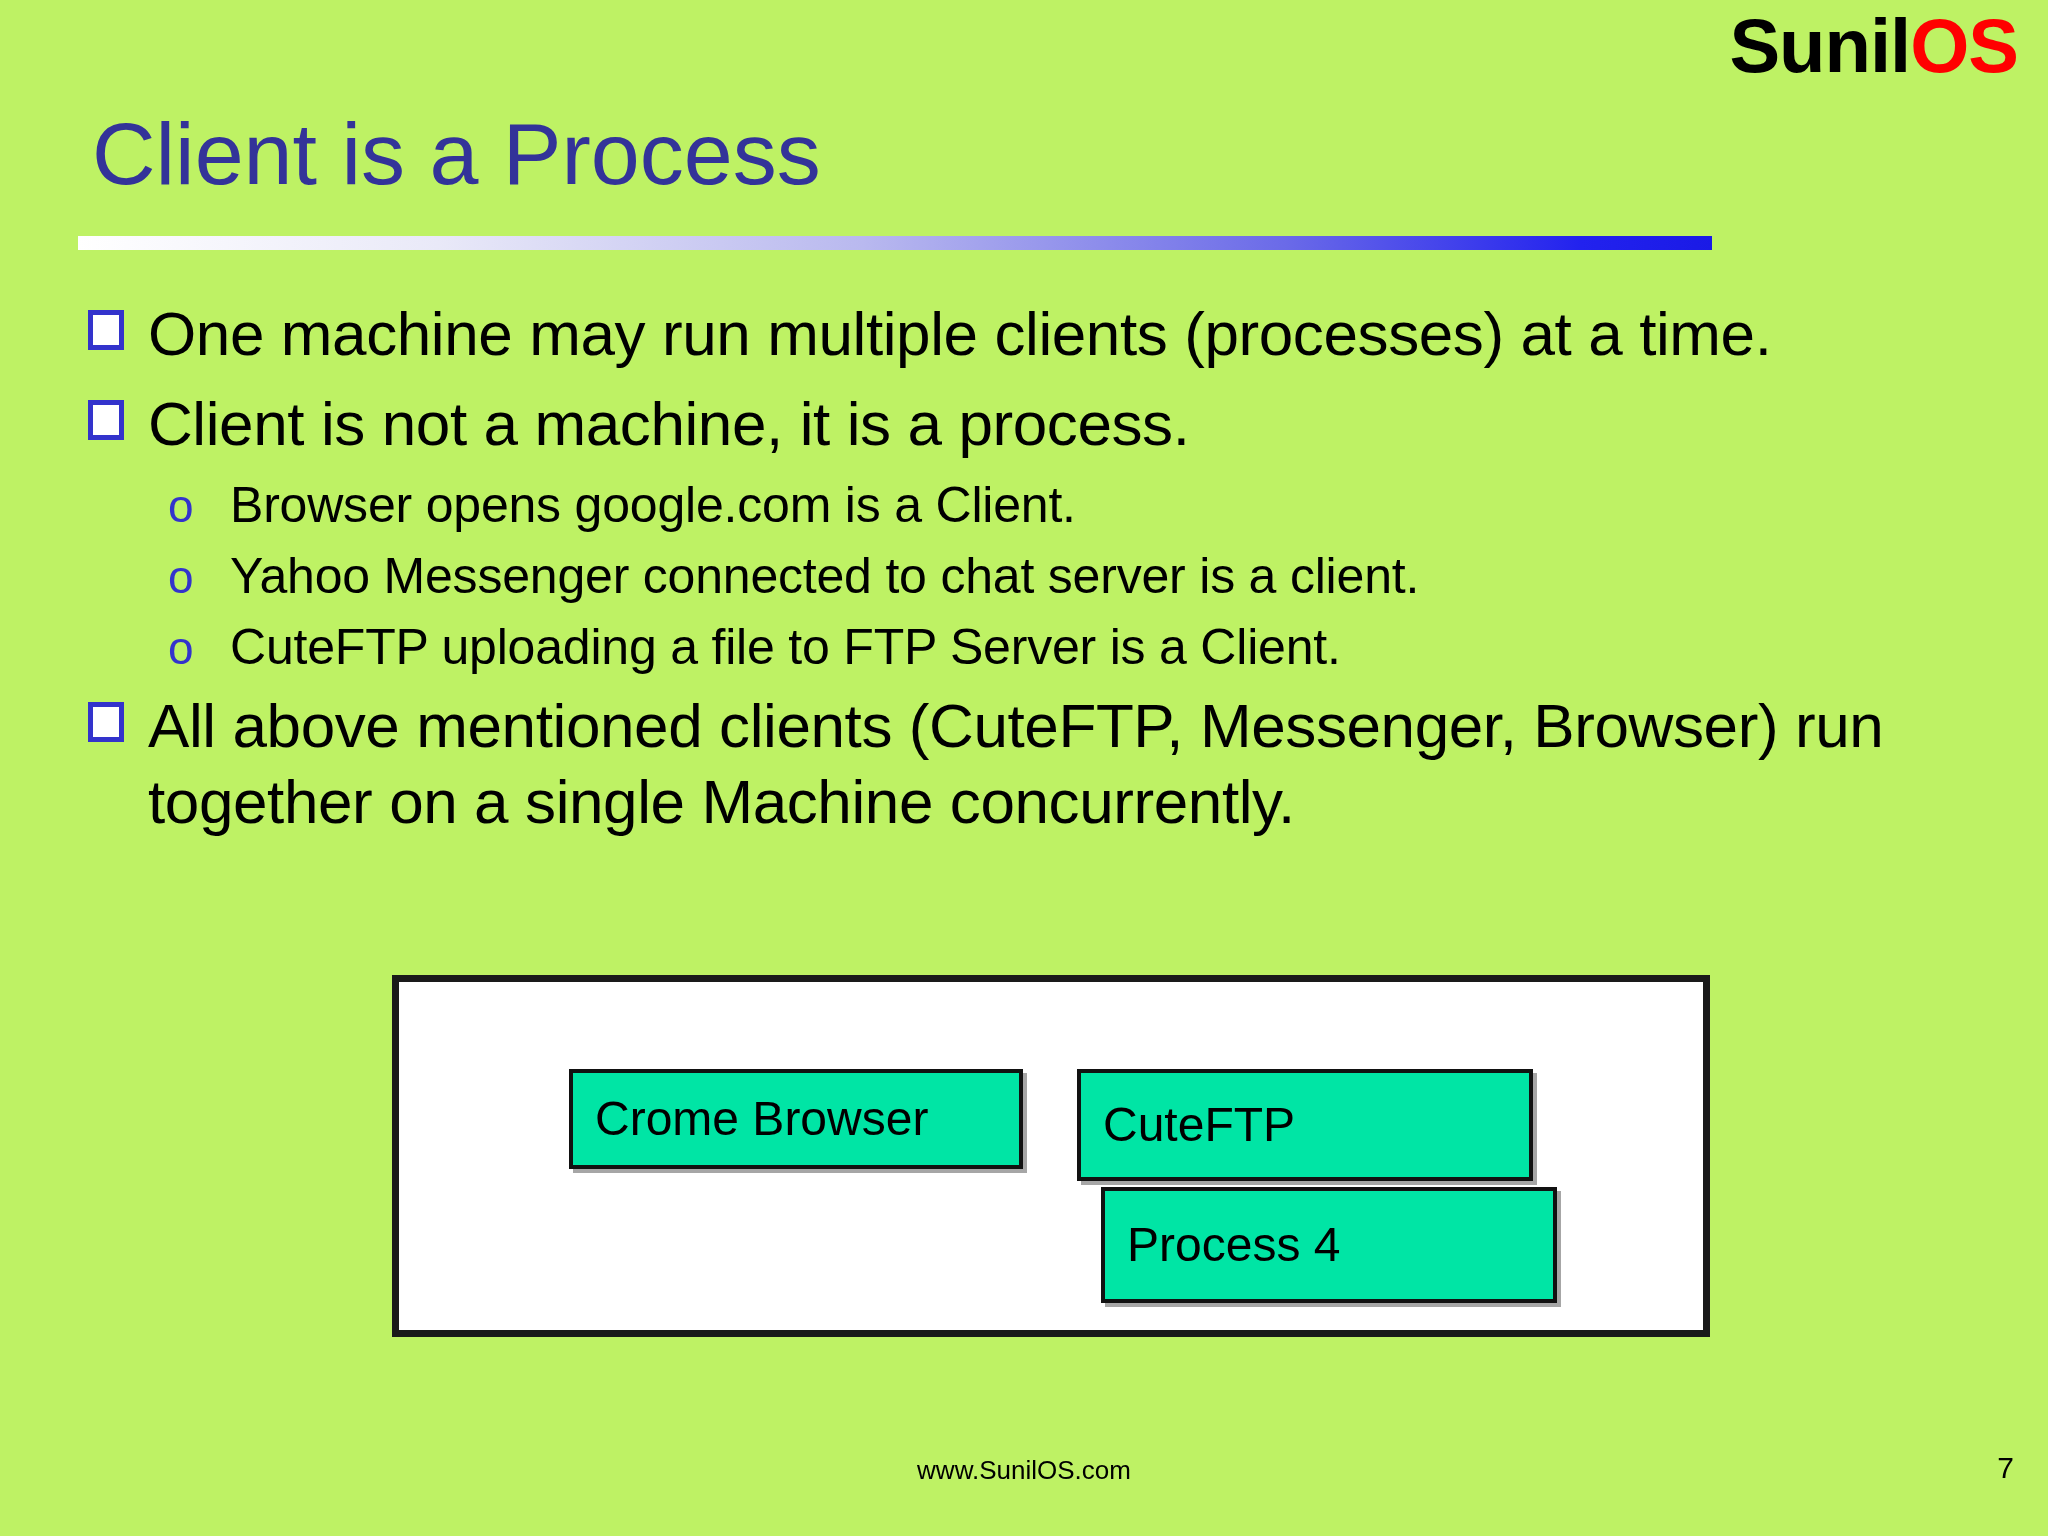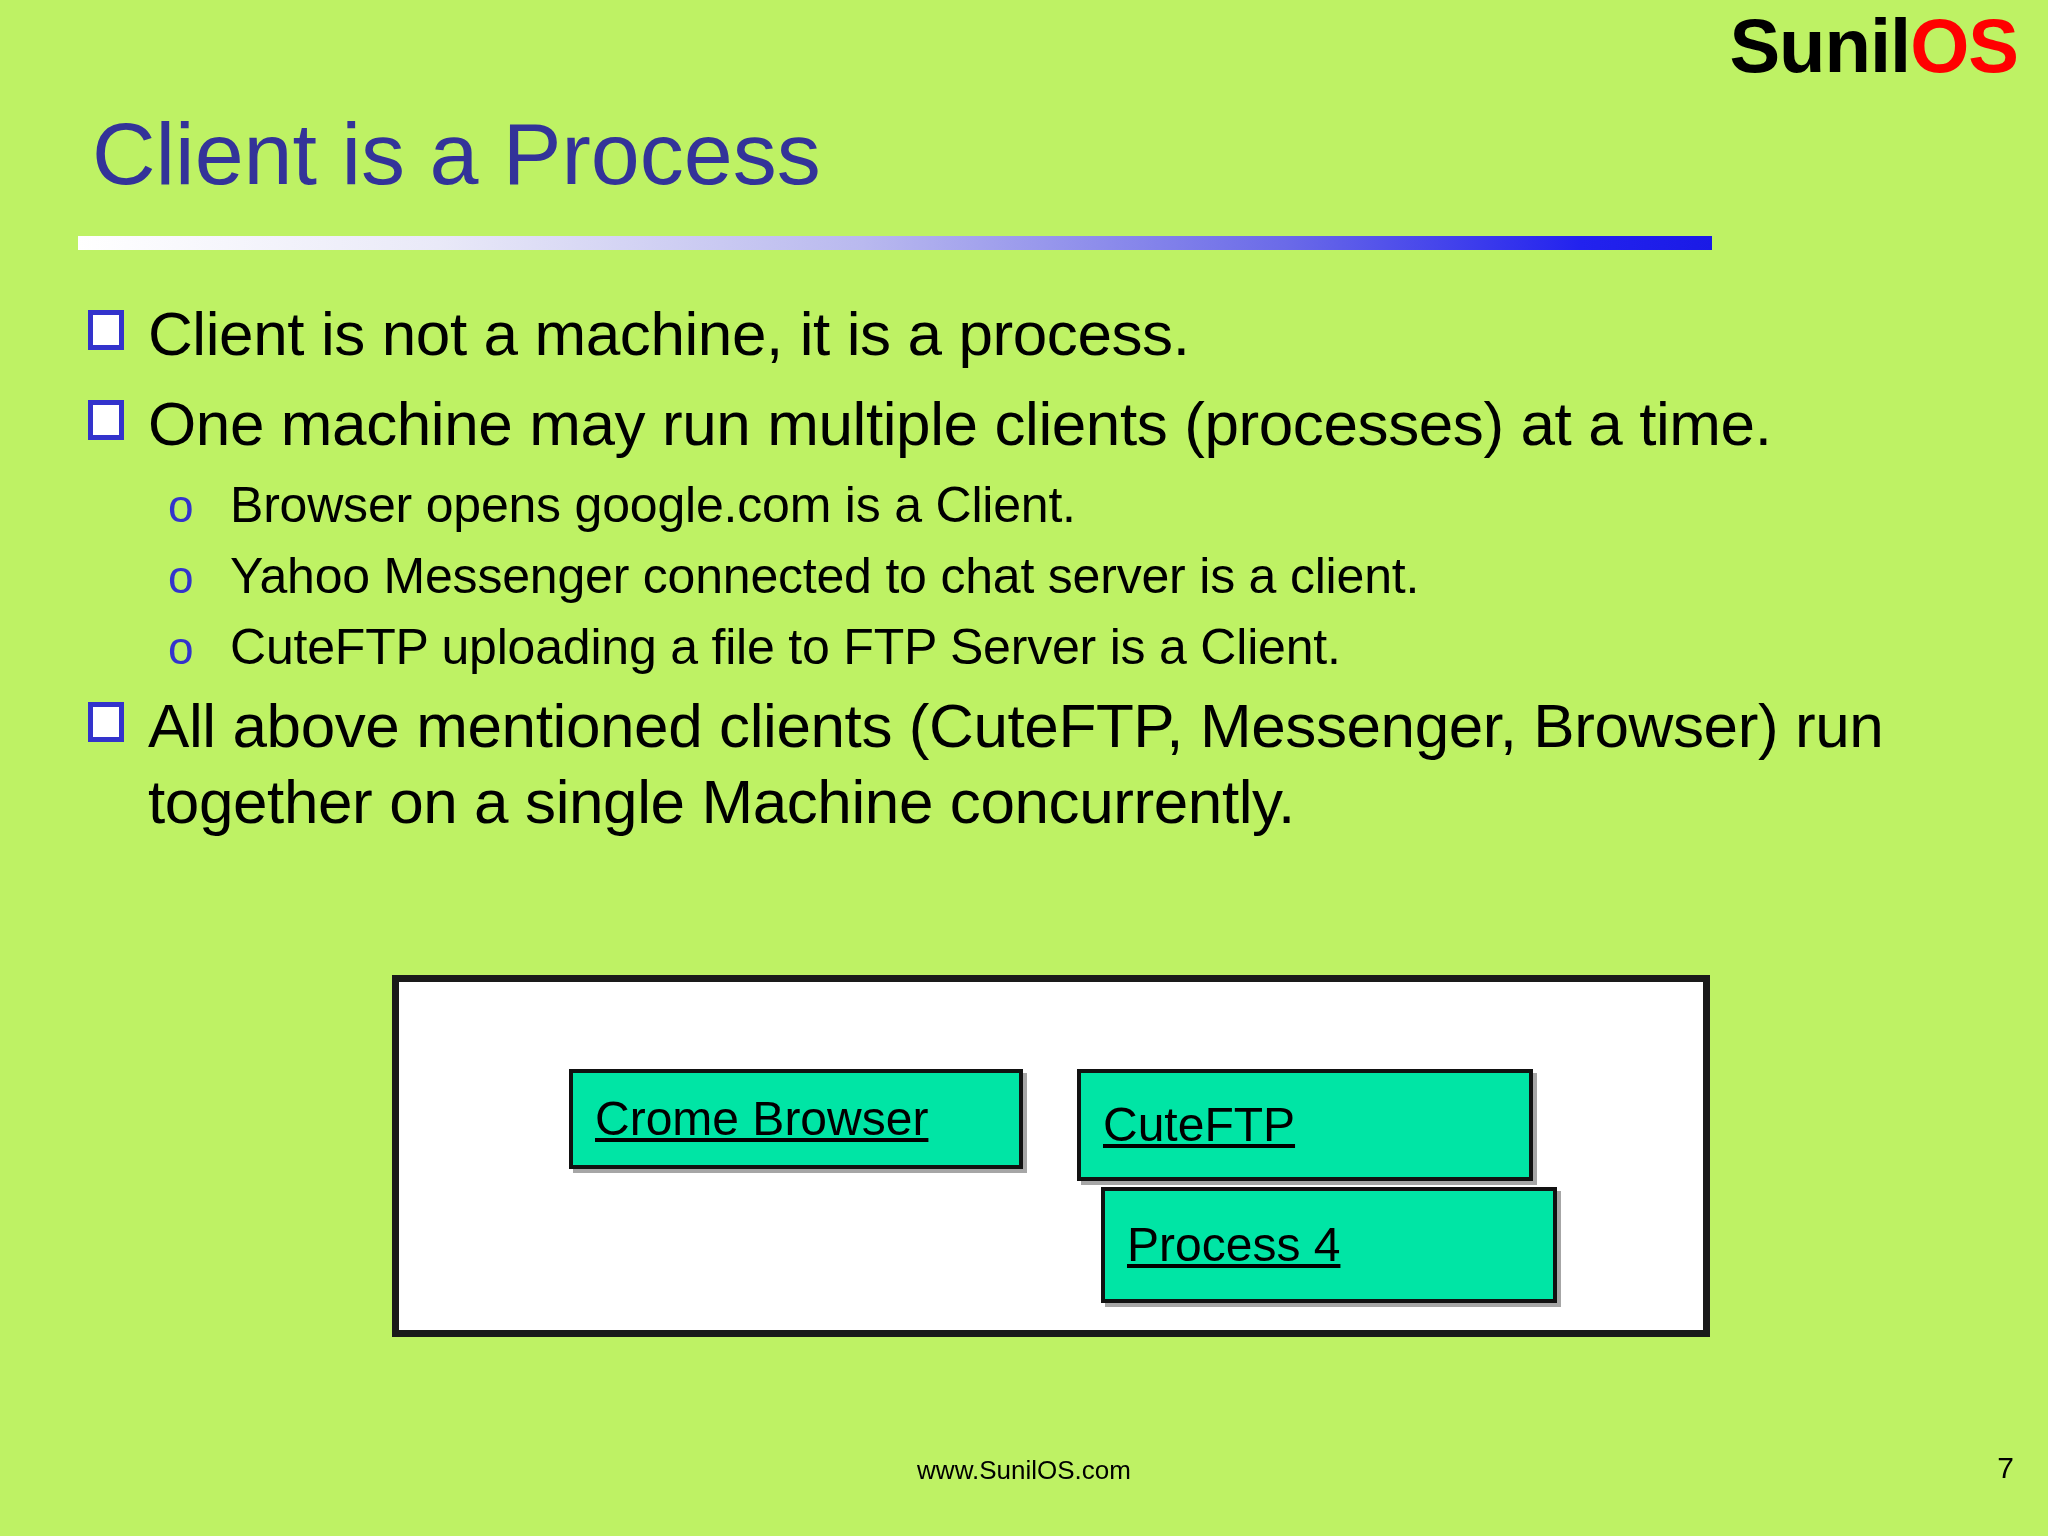--- a/index.html
+++ b/index.html
@@ -156,21 +156,20 @@
     box-shadow: 4px 4px 0 rgba(0,0,0,0.35);
     display: flex;
     align-items: center;
     padding-left: 22px;
   }
   .proc span {
     font-size: 48px;
     color: #000000;
     line-height: 1.1;
     white-space: nowrap;
-    text-decoration: underline;
   }
   .proc.r1c1 { left: 170px; top: 87px;  width: 454px; height: 100px; }
   .proc.r1c2 { left: 678px; top: 87px;  width: 456px; height: 112px; }
   .proc.r2c1 { left: 170px; top: 205px; width: 454px; height: 102px; }
   .proc.r2c2 { left: 702px; top: 205px; width: 456px; height: 116px; }
 
   
   .footer-url {
     position: absolute;
     left: 0;
@@ -200,29 +199,29 @@
   <div class="title">Client is a Process</div>
   <div class="title-rule"></div>
 
   <div class="body">
 
     <div class="lvl1">
       <div class="marker">
         <div class="sq-shadow"></div>
           <div class="sq-front"></div>
       </div>
-      <div class="text">Client is not a machine, it is a process.</div>
+      <div class="text">One machine may run multiple clients (processes) at a time.</div>
     </div>
 
     <div class="lvl1">
       <div class="marker">
         <div class="sq-shadow"></div>
           <div class="sq-front"></div>
       </div>
-      <div class="text">One machine may run multiple clients (processes) at a time.</div>
+      <div class="text">Client is not a machine, it is a process.</div>
     </div>
 
     <div class="lvl2wrap">
       <div class="lvl2">
         <div class="marker-o">o</div>
         <div class="text">Browser opens google.com is a Client.</div>
       </div>
       <div class="lvl2">
         <div class="marker-o">o</div>
         <div class="text">Yahoo Messenger connected to chat server is a client.</div>

